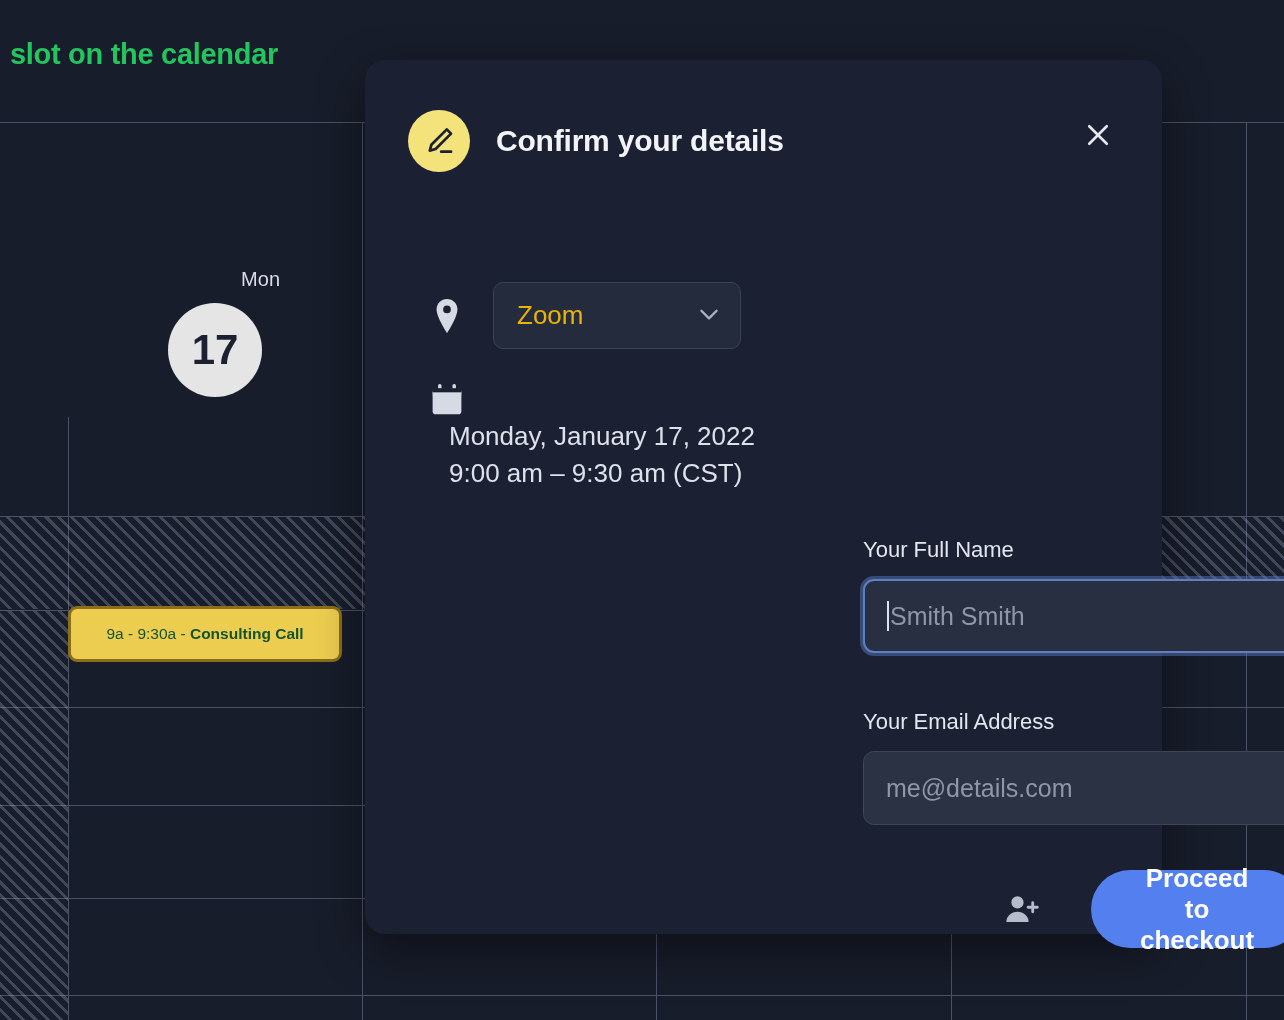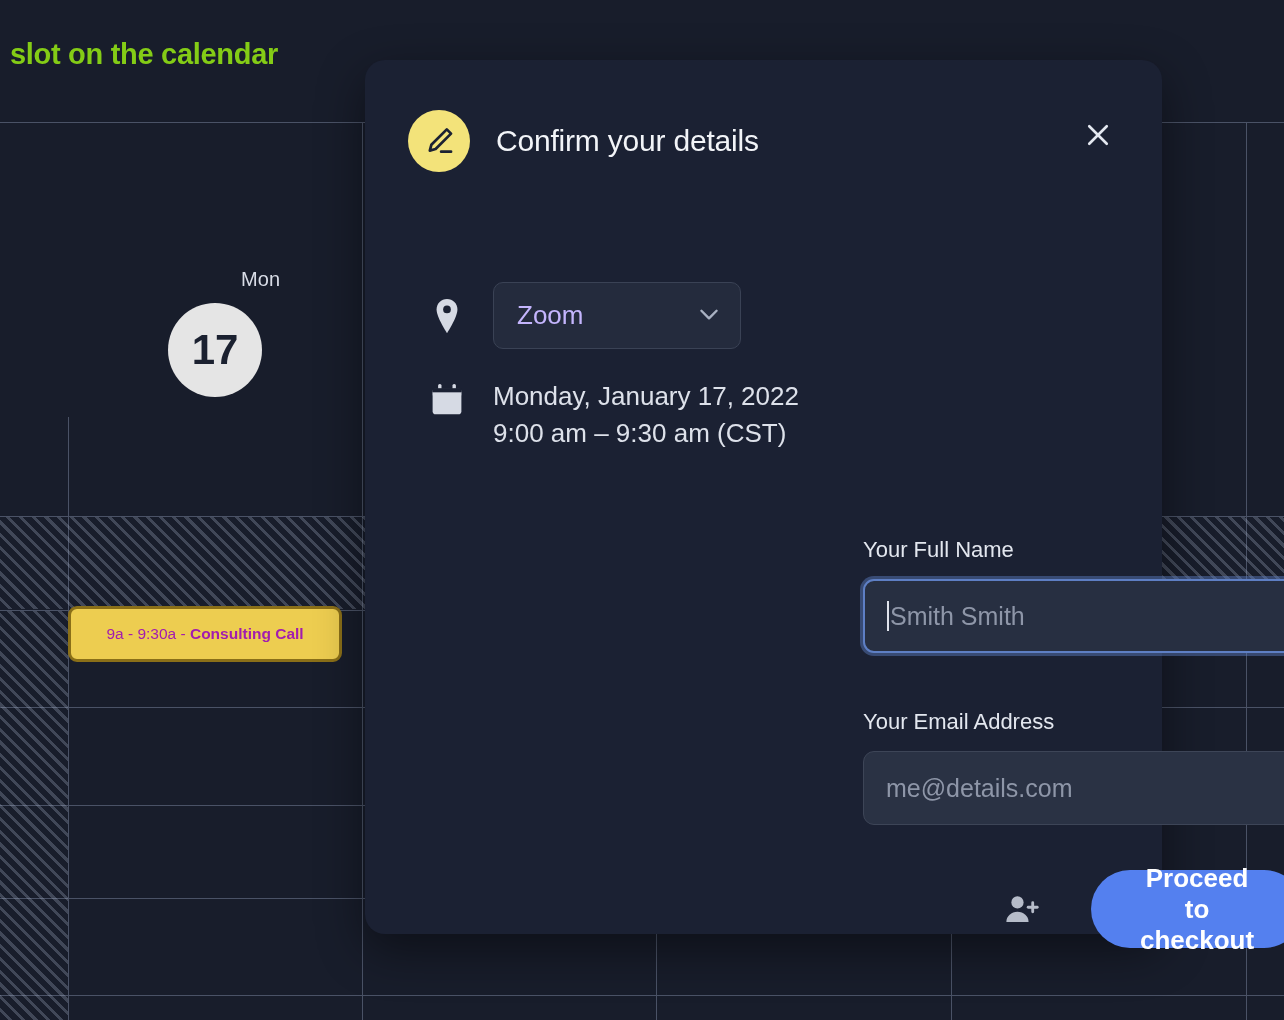--- a/index.html
+++ b/index.html
@@ -8,21 +8,21 @@
     background:#181d2b;
     font-family:"Liberation Sans", sans-serif;
     overflow:hidden;
   }
   #root { position:relative; width:1284px; height:1020px; background:#181d2b; }
 
   
   .cal { position:absolute; inset:0; }
   .cal-heading {
     position:absolute; left:10px; top:38px;
-    font-size:29px; font-weight:bold; color:#84cc16;
+    font-size:29px; font-weight:bold; color:#22c55e;
     letter-spacing:-0.3px;
   }
   .hline { position:absolute; height:1px; background:#4a5266; left:0; }
   .vline { position:absolute; width:1px; background:#4a5266; top:0; }
 
   .daycol-head { position:absolute; left:150px; top:268px; width:130px; text-align:center; }
   .day-name { font-size:20px; color:#d8dce6; display:block;text-align:right; }
   .day-circle {
     width:94px; height:94px; border-radius:50%;
     background:#e5e5e5; margin:12px auto 0;
@@ -38,56 +38,56 @@
       rgba(255,255,255,0.00) 6px,
       rgba(170,182,205,0.28) 6px,
       rgba(170,182,205,0.28) 9px);
   }
 
   .event {
     position:absolute; left:68px; top:606px; width:274px; height:56px;
     background:#edcd50; border:3px solid #8a6f18; border-radius:9px;
     display:flex; align-items:center; justify-content:center;
     text-align:center; line-height:1.18;
-    font-size:15.5px; color:#a21caf; padding:0 6px;
+    font-size:15.5px; color:#14532d; padding:0 6px;
   }
   .event b { font-weight:bold; }
 
   
   .modal {
     position:absolute; left:365px; top:60px; width:797px; height:874px;
     background:#1b2133; border-radius:20px;
     box-shadow:0 16px 48px rgba(0,0,0,0.45);
   }
   .modal-head { position:absolute; left:43px; top:50px; display:flex; align-items:center; }
   .pen-badge {
     width:62px; height:62px; border-radius:50%; background:#f3e37a;
     display:flex; align-items:center; justify-content:center; flex:0 0 auto;
   }
   .modal-title {
-    margin-left:26px; font-size:30px; font-weight:normal; color:#f2f4f8;
+    margin-left:26px; font-size:30px; font-weight:bold; color:#f2f4f8;
     letter-spacing:-0.2px;
   }
   .close-btn {
     position:absolute; right:44px; top:55px;
     width:40px; height:40px; display:flex; align-items:center; justify-content:center;
     cursor:pointer;
   }
 
   .row-loc { position:absolute; left:60px; top:222px; display:flex; align-items:center; }
   .pin-wrap { width:44px; display:flex; justify-content:center; }
   .select {
     margin-left:24px; width:248px; height:67px;
     background:#242b3d; border:1px solid #3a4255; border-radius:10px;
     display:flex; align-items:center; justify-content:space-between;
     padding:0 18px 0 23px; cursor:pointer;
   }
-  .select-label { font-size:26px; color:#c4b5fd;text-align:right; }
-
-  .row-date { position:absolute; left:60px; top:318px; display:flex; align-items:flex-start; }
+  .select-label { font-size:26px; color:#eab308;text-align:right; }
+
+  .row-date { position:absolute; left:60px; top:318px; display:flex; align-items:flex-start;flex-direction:column; }
   .cal-ico-wrap { width:44px; display:flex; justify-content:center; padding-top:6px; }
   .date-text { margin-left:24px; }
   .date-line { font-size:26px; color:#dde1ea; line-height:1.42; white-space:nowrap; }
 
   .field { position:absolute; left:498px; }
   .field-label { font-size:22px; color:#e3e7ef; margin-bottom:16px; display:block; }
   .input-box {
     width:615px; height:74px; border-radius:11px;
     background:#2a3244; border:1px solid #3d4557;
     display:flex; align-items:center; padding:0 22px;

